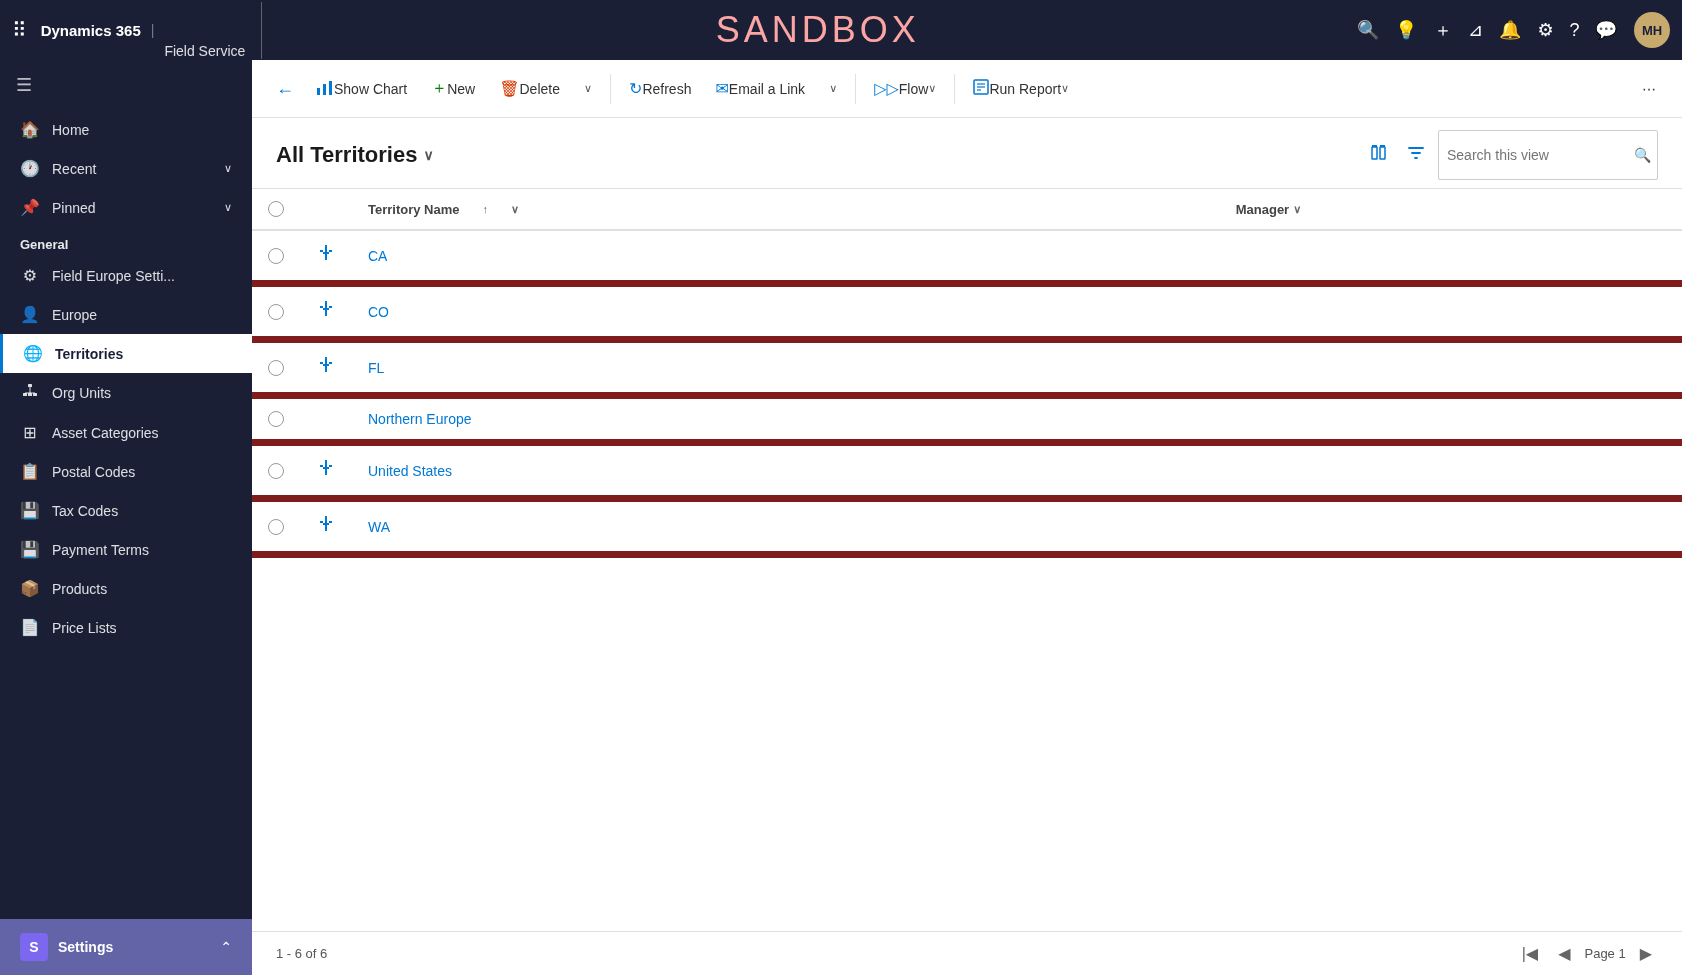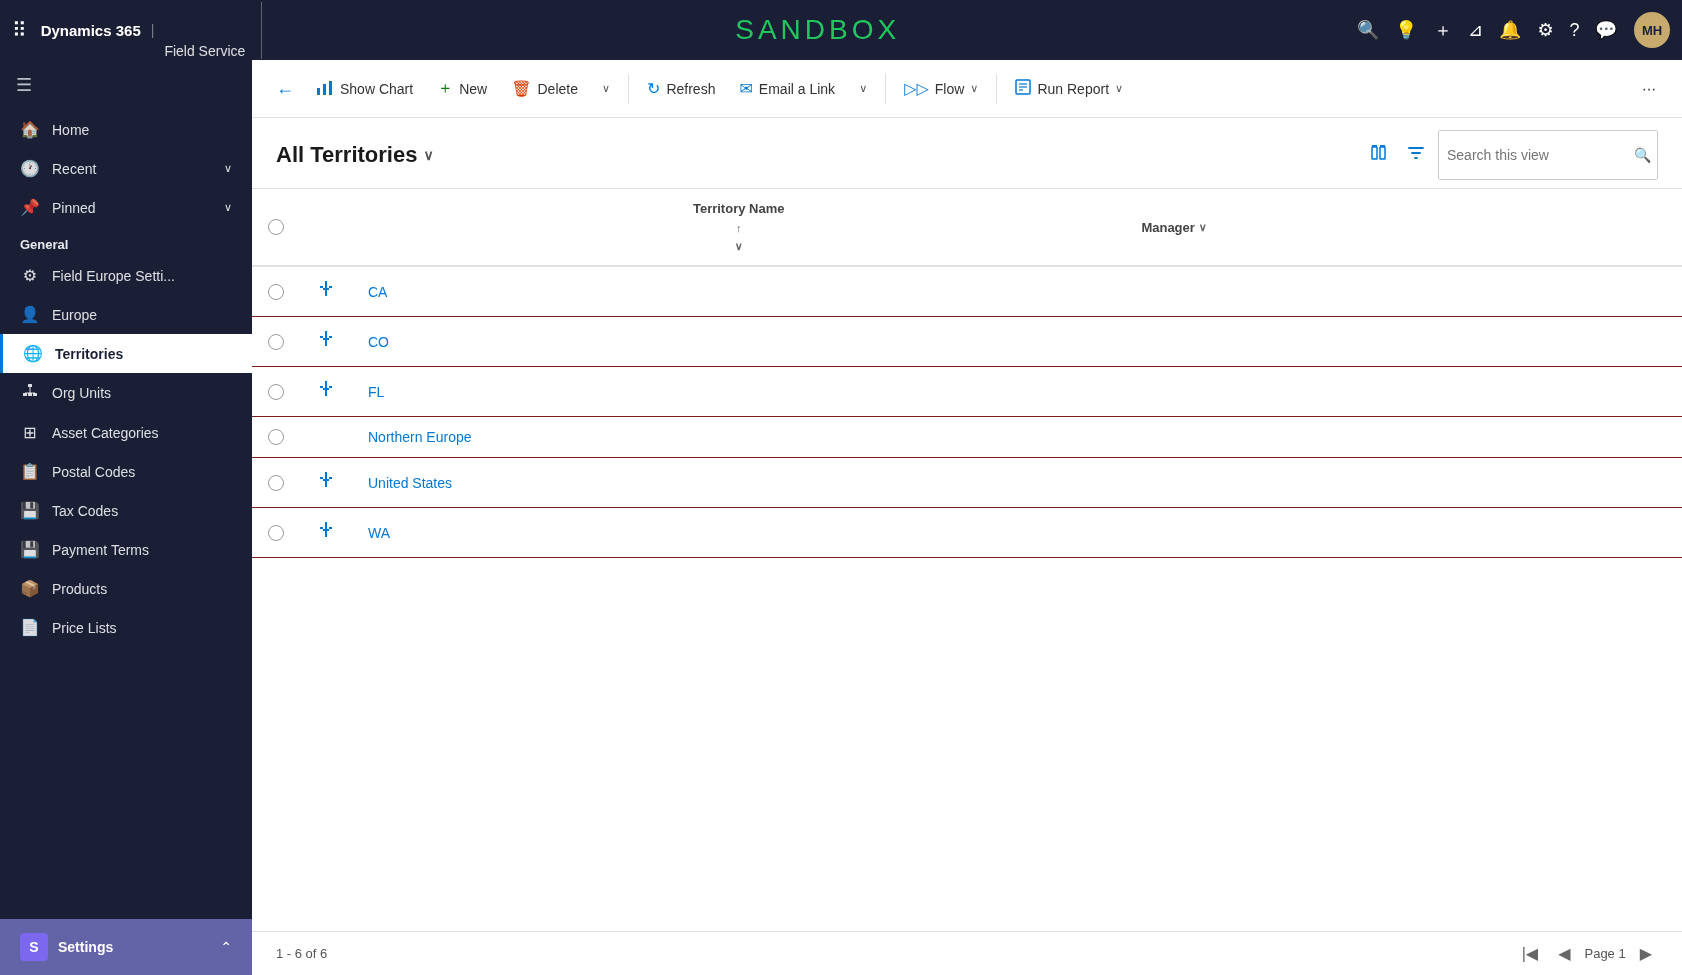--- a/index.html
+++ b/index.html
@@ -12,21 +12,21 @@
       align-items: center;
       height: 60px;
       padding: 0 12px;
       color: white;
       flex-shrink: 0;
     }
     .top-nav-grid { font-size: 20px; margin-right: 14px; cursor: pointer; }
     .top-nav-brand { display: flex; align-items: center; gap: 10px; border-right: 1px solid rgba(255,255,255,0.3); padding-right: 16px; margin-right: 16px; }
     .top-nav-brand-name { font-weight: 700; font-size: 15px; }
     .top-nav-app { font-size: 14px; color: rgba(255,255,255,0.85); margin-top: 41px; }
-    .top-nav-title { flex: 1; text-align: center; font-size: 28px; font-weight: 300; letter-spacing: 4px; color: #22c55e; }
+    .top-nav-title { flex: 1; text-align: center; font-size: 36px; font-weight: 300; letter-spacing: 4px; color: #fca5a5; }
     .top-nav-icons { display: flex; align-items: center; gap: 16px; }
     .top-nav-icon { color: white; font-size: 18px; cursor: pointer; }
     .avatar { width: 36px; height: 36px; border-radius: 50%; background: #c8a96e; display: flex; align-items: center; justify-content: center; font-weight: 700; font-size: 13px; color: #1a1f36; }
 
     
     .layout { display: flex; flex: 1; overflow: hidden; }
 
     
     .sidebar {
       width: 252px;
@@ -76,21 +76,20 @@
       padding: 0 16px;
       height: 58px;
       border-bottom: 1px solid #e0e0e0;
       gap: 4px;
       flex-shrink: 0;
       background: white;
     }
     .toolbar-btn {
       display: flex;
       align-items: center;
-      gap: 6px;
       padding: 6px 10px;
       border: none;
       background: none;
       cursor: pointer;
       font-size: 14px;
       color: #333;
       border-radius: 2px;
       white-space: nowrap;
     }
     .toolbar-btn .btn-icon { color: #0078d4; font-size: 16px; }
@@ -140,29 +139,29 @@
       padding: 12px 16px;
       text-align: left;
       font-weight: 600;
       font-size: 13px;
       color: #444;
       border-bottom: 2px solid #e0e0e0;
       background: white;
       position: sticky;
       top: 0;
     }
-    .data-table tbody tr { border-bottom: 1px solid #7f1d1d; }
+    .data-table tbody tr { border-bottom: 7px solid #7f1d1d; }
     .data-table tbody td { padding: 12px 16px; font-size: 14px; }
     .col-check { width: 40px; }
     .col-icon { width: 50px; }
     .checkbox-cell { display: flex; align-items: center; justify-content: center; }
     .row-checkbox { width: 16px; height: 16px; border: 1px solid #999; border-radius: 50%; background: white; display: inline-block; }
     .territory-icon { color: #0078d4; font-size: 18px; }
     .territory-link { color: #0078d4; text-decoration: none; cursor: pointer; font-size: 14px; }
-    .th-sort { display: flex; align-items: center; gap: 6px; cursor: pointer; flex-direction: column; }
+    .th-sort { display: flex; align-items: center; gap: 23px; cursor: pointer; }
     .sort-icon { font-size: 11px; color: #666; }
     .manager-th { display: flex; align-items: center; gap: 4px; cursor: pointer; }
 
     
     .table-footer {
       display: flex;
       align-items: center;
       justify-content: space-between;
       padding: 10px 24px;
       border-top: 1px solid #e0e0e0;

